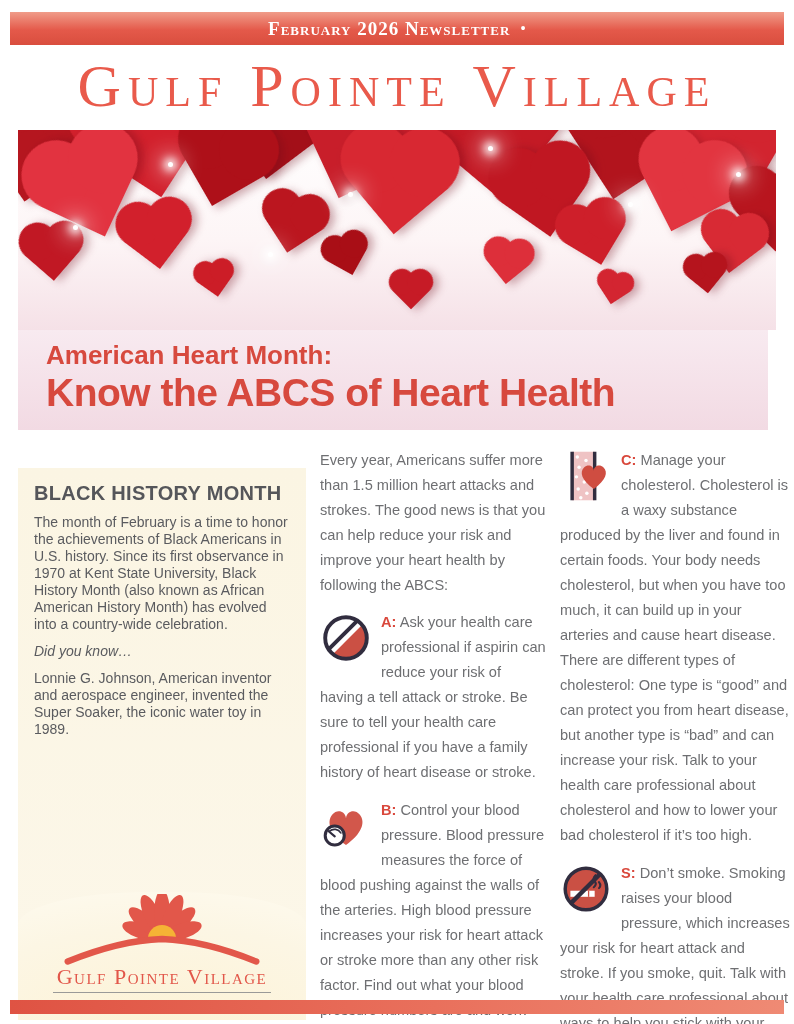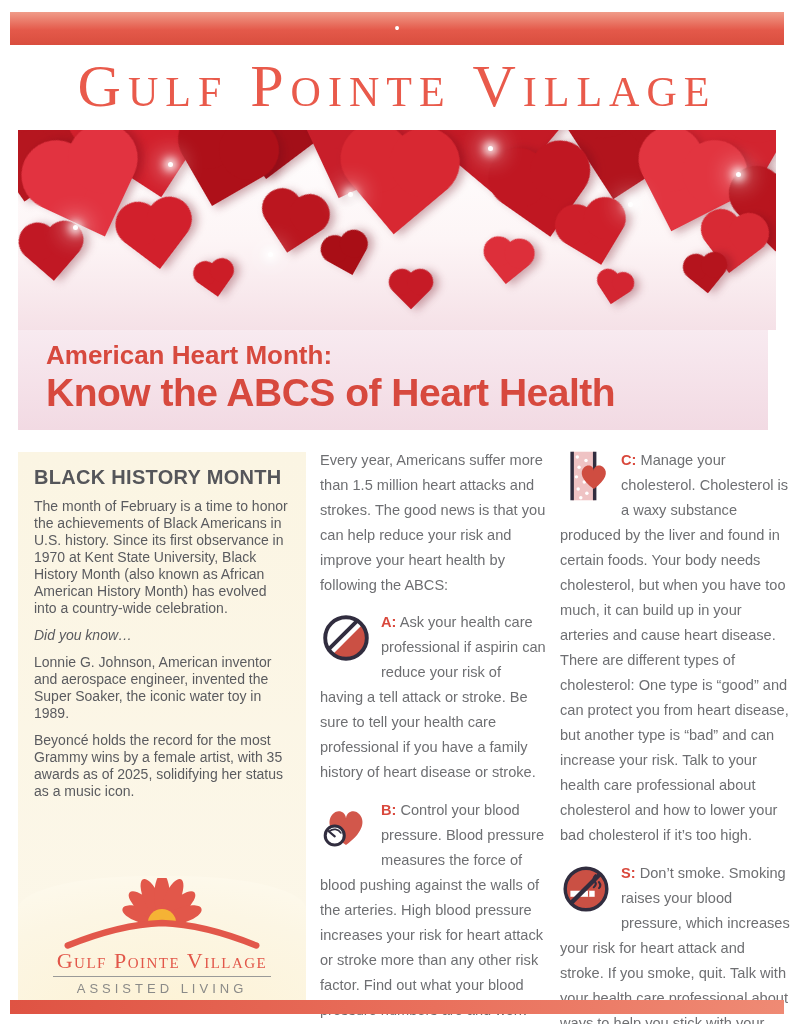--- a/index.html
+++ b/index.html
@@ -37,21 +37,21 @@
       box-shadow:0 0 9px 4px rgba(255,255,255,.95),0 0 22px 8px rgba(255,255,255,.55);}
   .hero-caption{
     position:absolute;left:0;right:8px;bottom:0;height:100px;
     background:linear-gradient(180deg,#f8eaf0 0%,#f2dae3 100%);
     padding:10px 0 0 28px;box-sizing:border-box;
   }
   .kicker{color:#d7493e;font-weight:bold;font-size:26px;line-height:30px;}
   .headline{color:#d7493e;font-weight:bold;font-size:39px;line-height:46px;letter-spacing:-0.5px;}
   
   .col-left{
-    position:absolute;left:18px;top:452px;width:288px;height:552px;
+    position:absolute;left:18px;top:468px;width:288px;height:552px;
     background:linear-gradient(180deg,#fbf5e3 0%,#fcf7e9 100%);box-sizing:border-box;
     padding:14px 16px 0 16px;
   }
   .bhm-heading{font-size:20px;font-weight:bold;color:#55565a;letter-spacing:.3px;margin:0 0 9px 0;}
   .bhm-p{font-size:14px;font-weight:normal;color:#5a5b5f;line-height:17px;margin:0 0 10px 0;}
   .bhm-italic{font-style:italic;}
   .logo-block{
     position:absolute;left:0;right:0;bottom:0;height:126px;text-align:center;
     background:radial-gradient(140% 160% at 50% 115%, #fdf2d4 0%, #fcf6e4 55%, #fffdf6 100%);
     border-radius:45% 45% 0 0/26% 26% 0 0;padding-top:2px;
@@ -76,20 +76,21 @@
   
   .footer-bar{
     position:absolute;left:10px;right:10px;top:1000px;height:14px;
     background:linear-gradient(90deg,#df5343 0%,#e9705c 55%,#ef8a74 100%);
   }
 </style>
 </head>
 <body>
 
 <div class="top-banner">
+  <span class="banner-left">February 2026 Newsletter</span>
   <span class="banner-sep">•</span>
 </div>
 
 <h1 class="masthead">Gulf Pointe Village</h1>
 
 <div class="hero">
   <div class="hero-hearts" id="hearts">
       <div class="hh" style="left: -35px; top: -60px; width: 110px; height: 110px; background: rgb(181, 22, 31); transform: rotate(-35deg);"></div>
       <div class="hh" style="left: 85px; top: -40px; width: 90px; height: 90px; background: rgb(210, 32, 44); transform: rotate(-57deg);"></div>
       <div class="hh" style="left: 210px; top: -65px; width: 95px; height: 95px; background: rgb(163, 15, 24); transform: rotate(-37deg);"></div>
@@ -126,21 +127,20 @@
     <div class="kicker">American Heart Month:</div>
     <div class="headline">Know the ABCS of Heart Health</div>
   </div>
 </div>
 
 <aside class="col-left">
   <h2 class="bhm-heading">BLACK HISTORY MONTH</h2>
   <p class="bhm-p">The month of February is a time to honor the achievements of Black Americans in U.S. history.  Since its first observance in 1970 at Kent State University, Black History Month (also known as African American History Month) has evolved into a country-wide celebration.</p>
   <p class="bhm-p bhm-italic">Did you know…</p>
   <p class="bhm-p">Lonnie G. Johnson, American inventor and aerospace engineer, invented the Super Soaker, the iconic water toy in 1989.</p>
-  <p class="bhm-p">Beyoncé holds the record for the most Grammy wins by a female artist, with 35 awards as of 2025, solidifying her status as a music icon.</p>
 
   <div class="logo-block">
     <svg class="logo-flower" viewBox="0 0 300 108" width="212" height="76">
       <g fill="#e2574a">
         <ellipse cx="150" cy="30" rx="11" ry="27" transform="rotate(-72 150 62)"></ellipse>
         <ellipse cx="150" cy="28" rx="11" ry="28" transform="rotate(-48 150 62)"></ellipse>
         <ellipse cx="150" cy="26" rx="11" ry="30" transform="rotate(-24 150 62)"></ellipse>
         <ellipse cx="150" cy="25" rx="11" ry="31"></ellipse>
         <ellipse cx="150" cy="26" rx="11" ry="30" transform="rotate(24 150 62)"></ellipse>
         <ellipse cx="150" cy="28" rx="11" ry="28" transform="rotate(48 150 62)"></ellipse>

